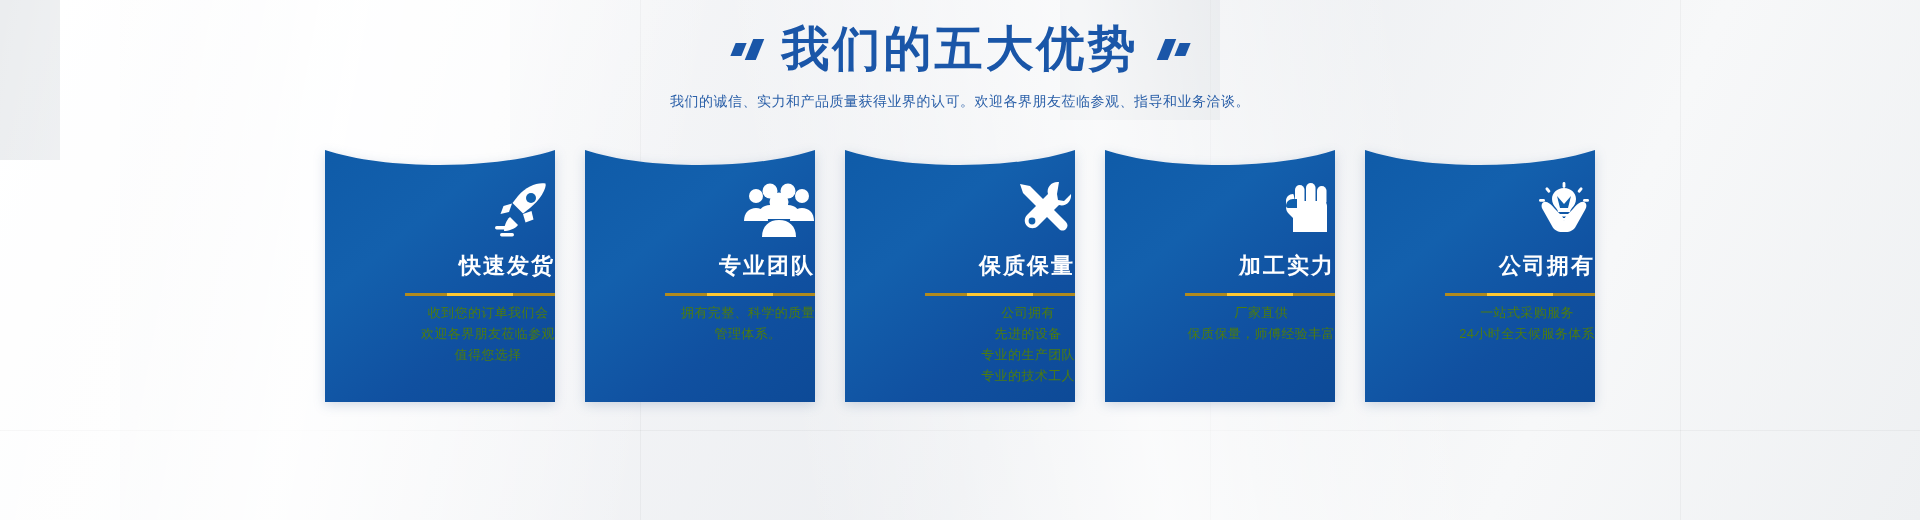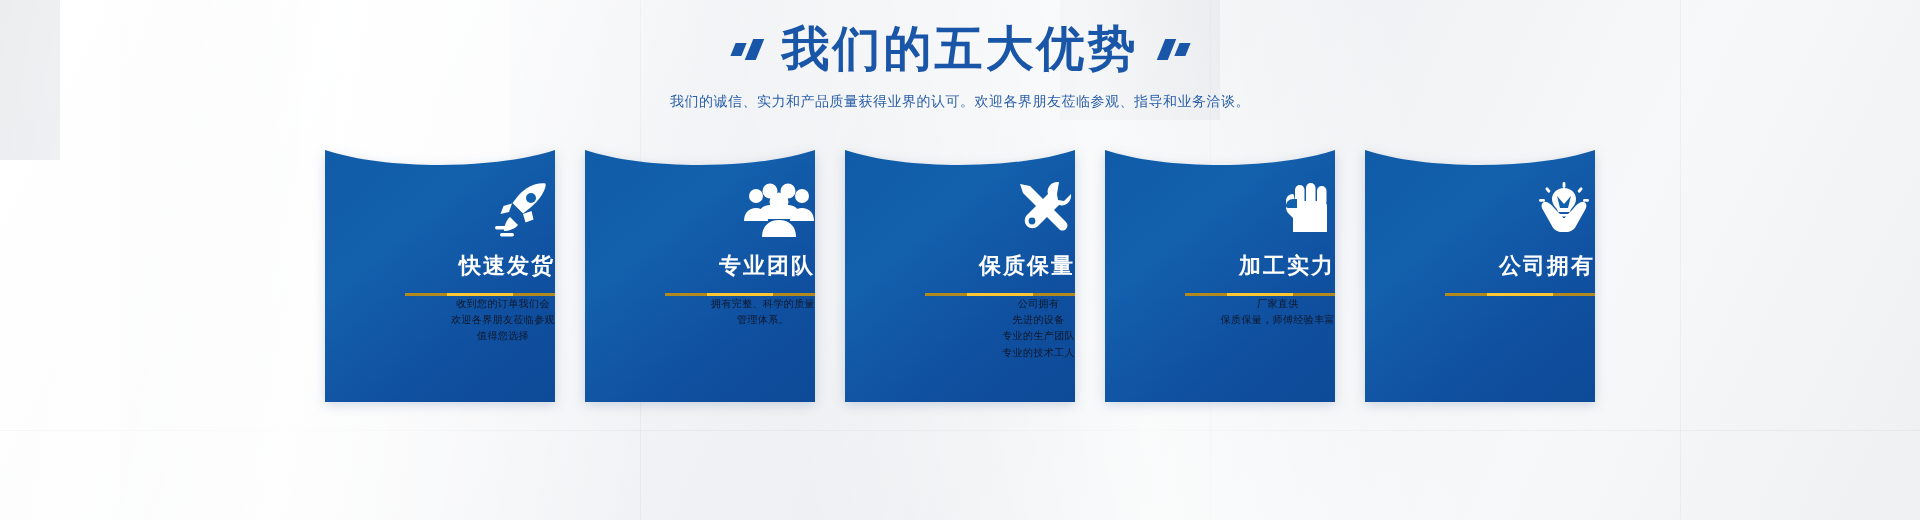--- a/index.html
+++ b/index.html
@@ -87,24 +87,24 @@
     margin-top:17px;
     font-size:22px; font-weight:bold; letter-spacing:2px;
     line-height:1;
   }
   .divider{
     margin-top:16px;
     width:150px; height:3px;
     background:linear-gradient(90deg,#b08a1e 0%,#b08a1e 28%,#ffc832 28%,#ffc832 72%,#b08a1e 72%,#b08a1e 100%);
   }
   .card-body{
-    margin-top:0;
-    font-size:10px; line-height:1.62;
+    margin-top:6px;
+    font-size:13px; line-height:1.62;
     letter-spacing:.4px;
-    color:#0f172a;
+    color:#4d7c0f;
   }
   .card-body div{ white-space:nowrap; }
 </style>
 </head>
 <body>
 
 <div id="banner">
 
   <div class="bg-base"></div>
   <div class="bg-panel" style="left:0;top:0;width:120px;height:520px;"></div>
@@ -239,17 +239,21 @@
             <rect x="13.5" y="5" width="2.8" height="6" rx="1.4" transform="rotate(-40 14.9 8)"></rect>
             <rect x="45.7" y="5" width="2.8" height="6" rx="1.4" transform="rotate(40 47.1 8)"></rect>
             <rect x="6" y="17" width="6" height="2.8" rx="1.4"></rect>
             <rect x="50" y="17" width="6" height="2.8" rx="1.4"></rect>
             <path d="M22 27c-4-5-8-8-11-7-3 1-3 5-1 8l9 16c2 4 6 6 10 6h2V39c0-3-2-5-4-7z"></path>
             <path d="M40 27c4-5 8-8 11-7 3 1 3 5 1 8l-9 16c-2 4-6 6-10 6h-2V39c0-3 2-5 4-7z"></path>
           </svg>
         </div>
         <div class="card-title">公司拥有</div>
         <div class="divider"></div>
+        <div class="card-body">
+          <div>一站式采购服务</div>
+          <div>24小时全天候服务体系</div>
+        </div>
       </div>
     </div>
 
   </div>
 </div>
 
 </body></html>

